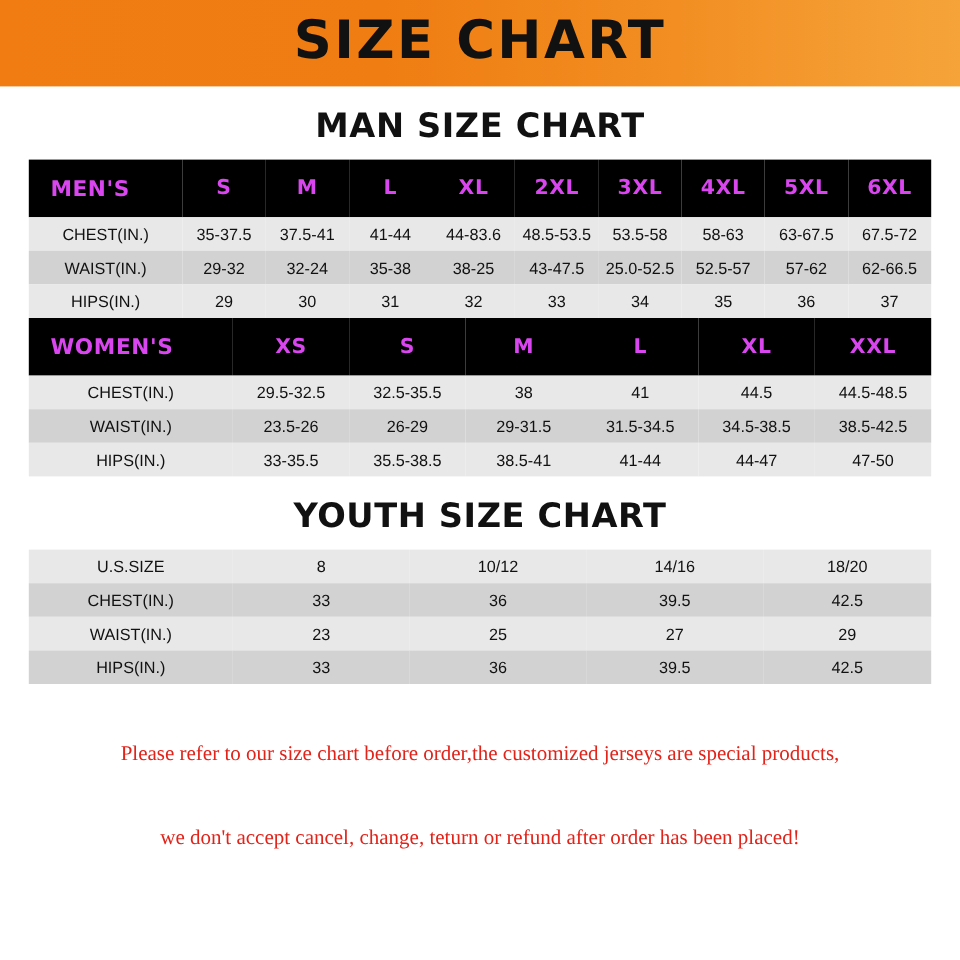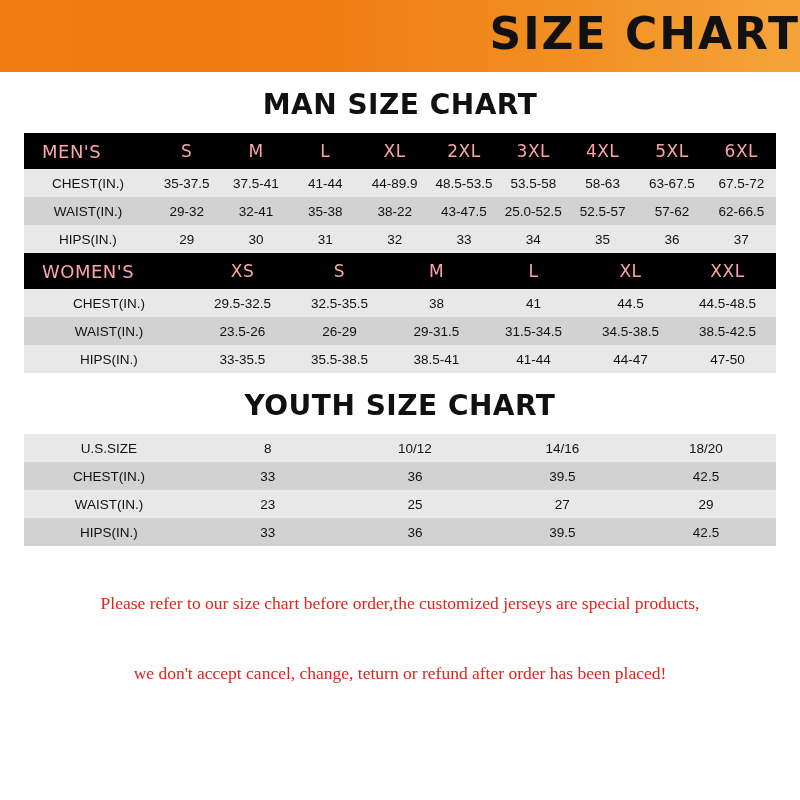--- a/index.html
+++ b/index.html
@@ -19,21 +19,21 @@
     position: relative;
     background: #ffffff;
     box-sizing: border-box;
   }
   
   .banner {
     height: 72px;
     background: linear-gradient(to right, #f07c12 0%, #ef7d12 40%, #f28e22 70%, #f5a43a 100%);
     display: flex;
     align-items: center;
-    justify-content: flex-end;
+    justify-content: center;
     position: relative;
   }
   .banner-title {
     font-family: "DejaVu Sans", sans-serif;
     font-weight: bold;
     font-size: 44px;
     letter-spacing: 2px;
     color: #111111;
     line-height: 1;
     padding-bottom: 4px;
@@ -64,25 +64,25 @@
     vertical-align: middle;
     font-family: "Liberation Sans", sans-serif;
     font-size: 13.5px;
     color: #111111;
     border: none;
   }
   tr.head-row {
     background: #000000;
   }
   tr.head-row td {
-    color: #fca5a5;
+    color: #d946ef;
     font-family: "DejaVu Sans", sans-serif;
-    font-weight: normal;
+    font-weight: bold;
     font-size: 17px;
-    height: 36px;
+    height: 48px;
     letter-spacing: 0.5px;
   }
   tr.head-row td.rowlabel {
     text-align: left;
     padding-left: 18px;
     font-size: 18px;
   }
   tr.light td { background: #e8e8e8; }
   tr.dark td { background: #d2d2d2; }
   td.rowlabel {
@@ -137,33 +137,33 @@
           <td>3XL</td>
           <td>4XL</td>
           <td>5XL</td>
           <td>6XL</td>
         </tr>
         <tr class="light">
           <td class="rowlabel">CHEST(IN.)</td>
           <td>35-37.5</td>
           <td>37.5-41</td>
           <td>41-44</td>
-          <td>44-89.9</td>
+          <td>44-83.6</td>
           <td>48.5-53.5</td>
           <td>53.5-58</td>
           <td>58-63</td>
           <td>63-67.5</td>
           <td>67.5-72</td>
         </tr>
         <tr class="dark">
           <td class="rowlabel">WAIST(IN.)</td>
           <td>29-32</td>
-          <td>32-41</td>
+          <td>32-24</td>
           <td>35-38</td>
-          <td>38-22</td>
+          <td>38-25</td>
           <td>43-47.5</td>
           <td>25.0-52.5</td>
           <td>52.5-57</td>
           <td>57-62</td>
           <td>62-66.5</td>
         </tr>
         <tr class="light">
           <td class="rowlabel">HIPS(IN.)</td>
           <td>29</td>
           <td>30</td>

